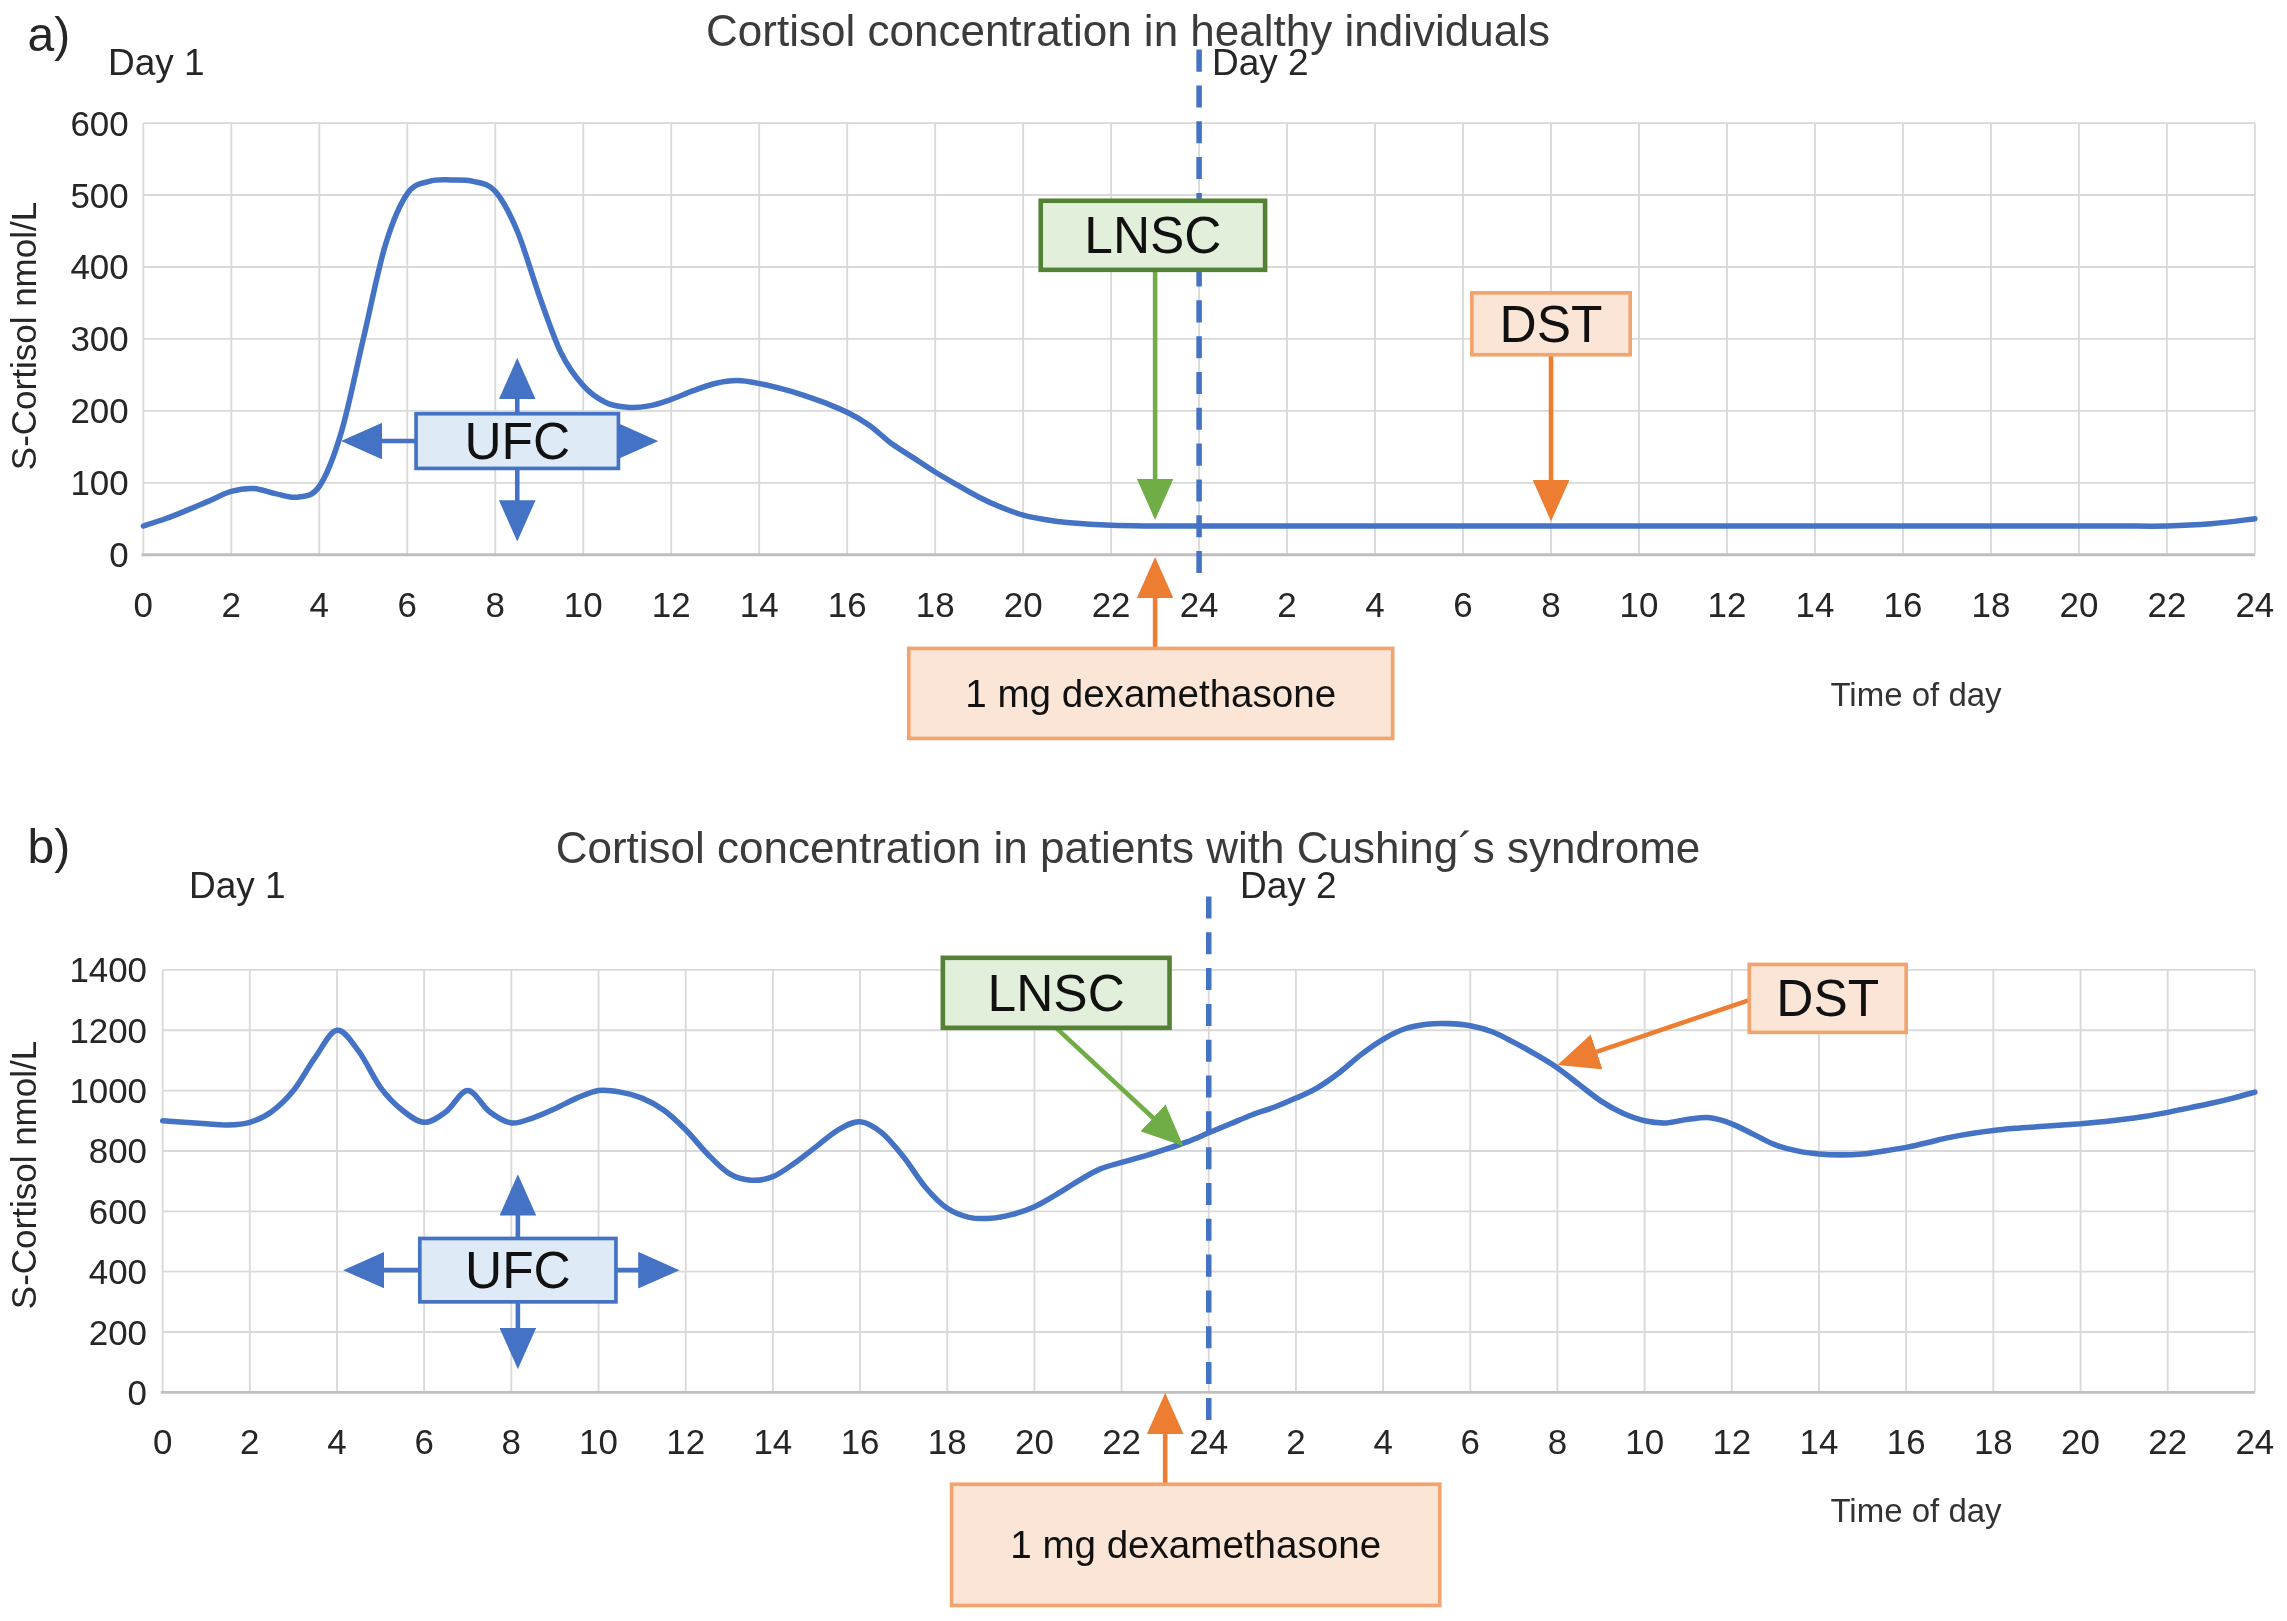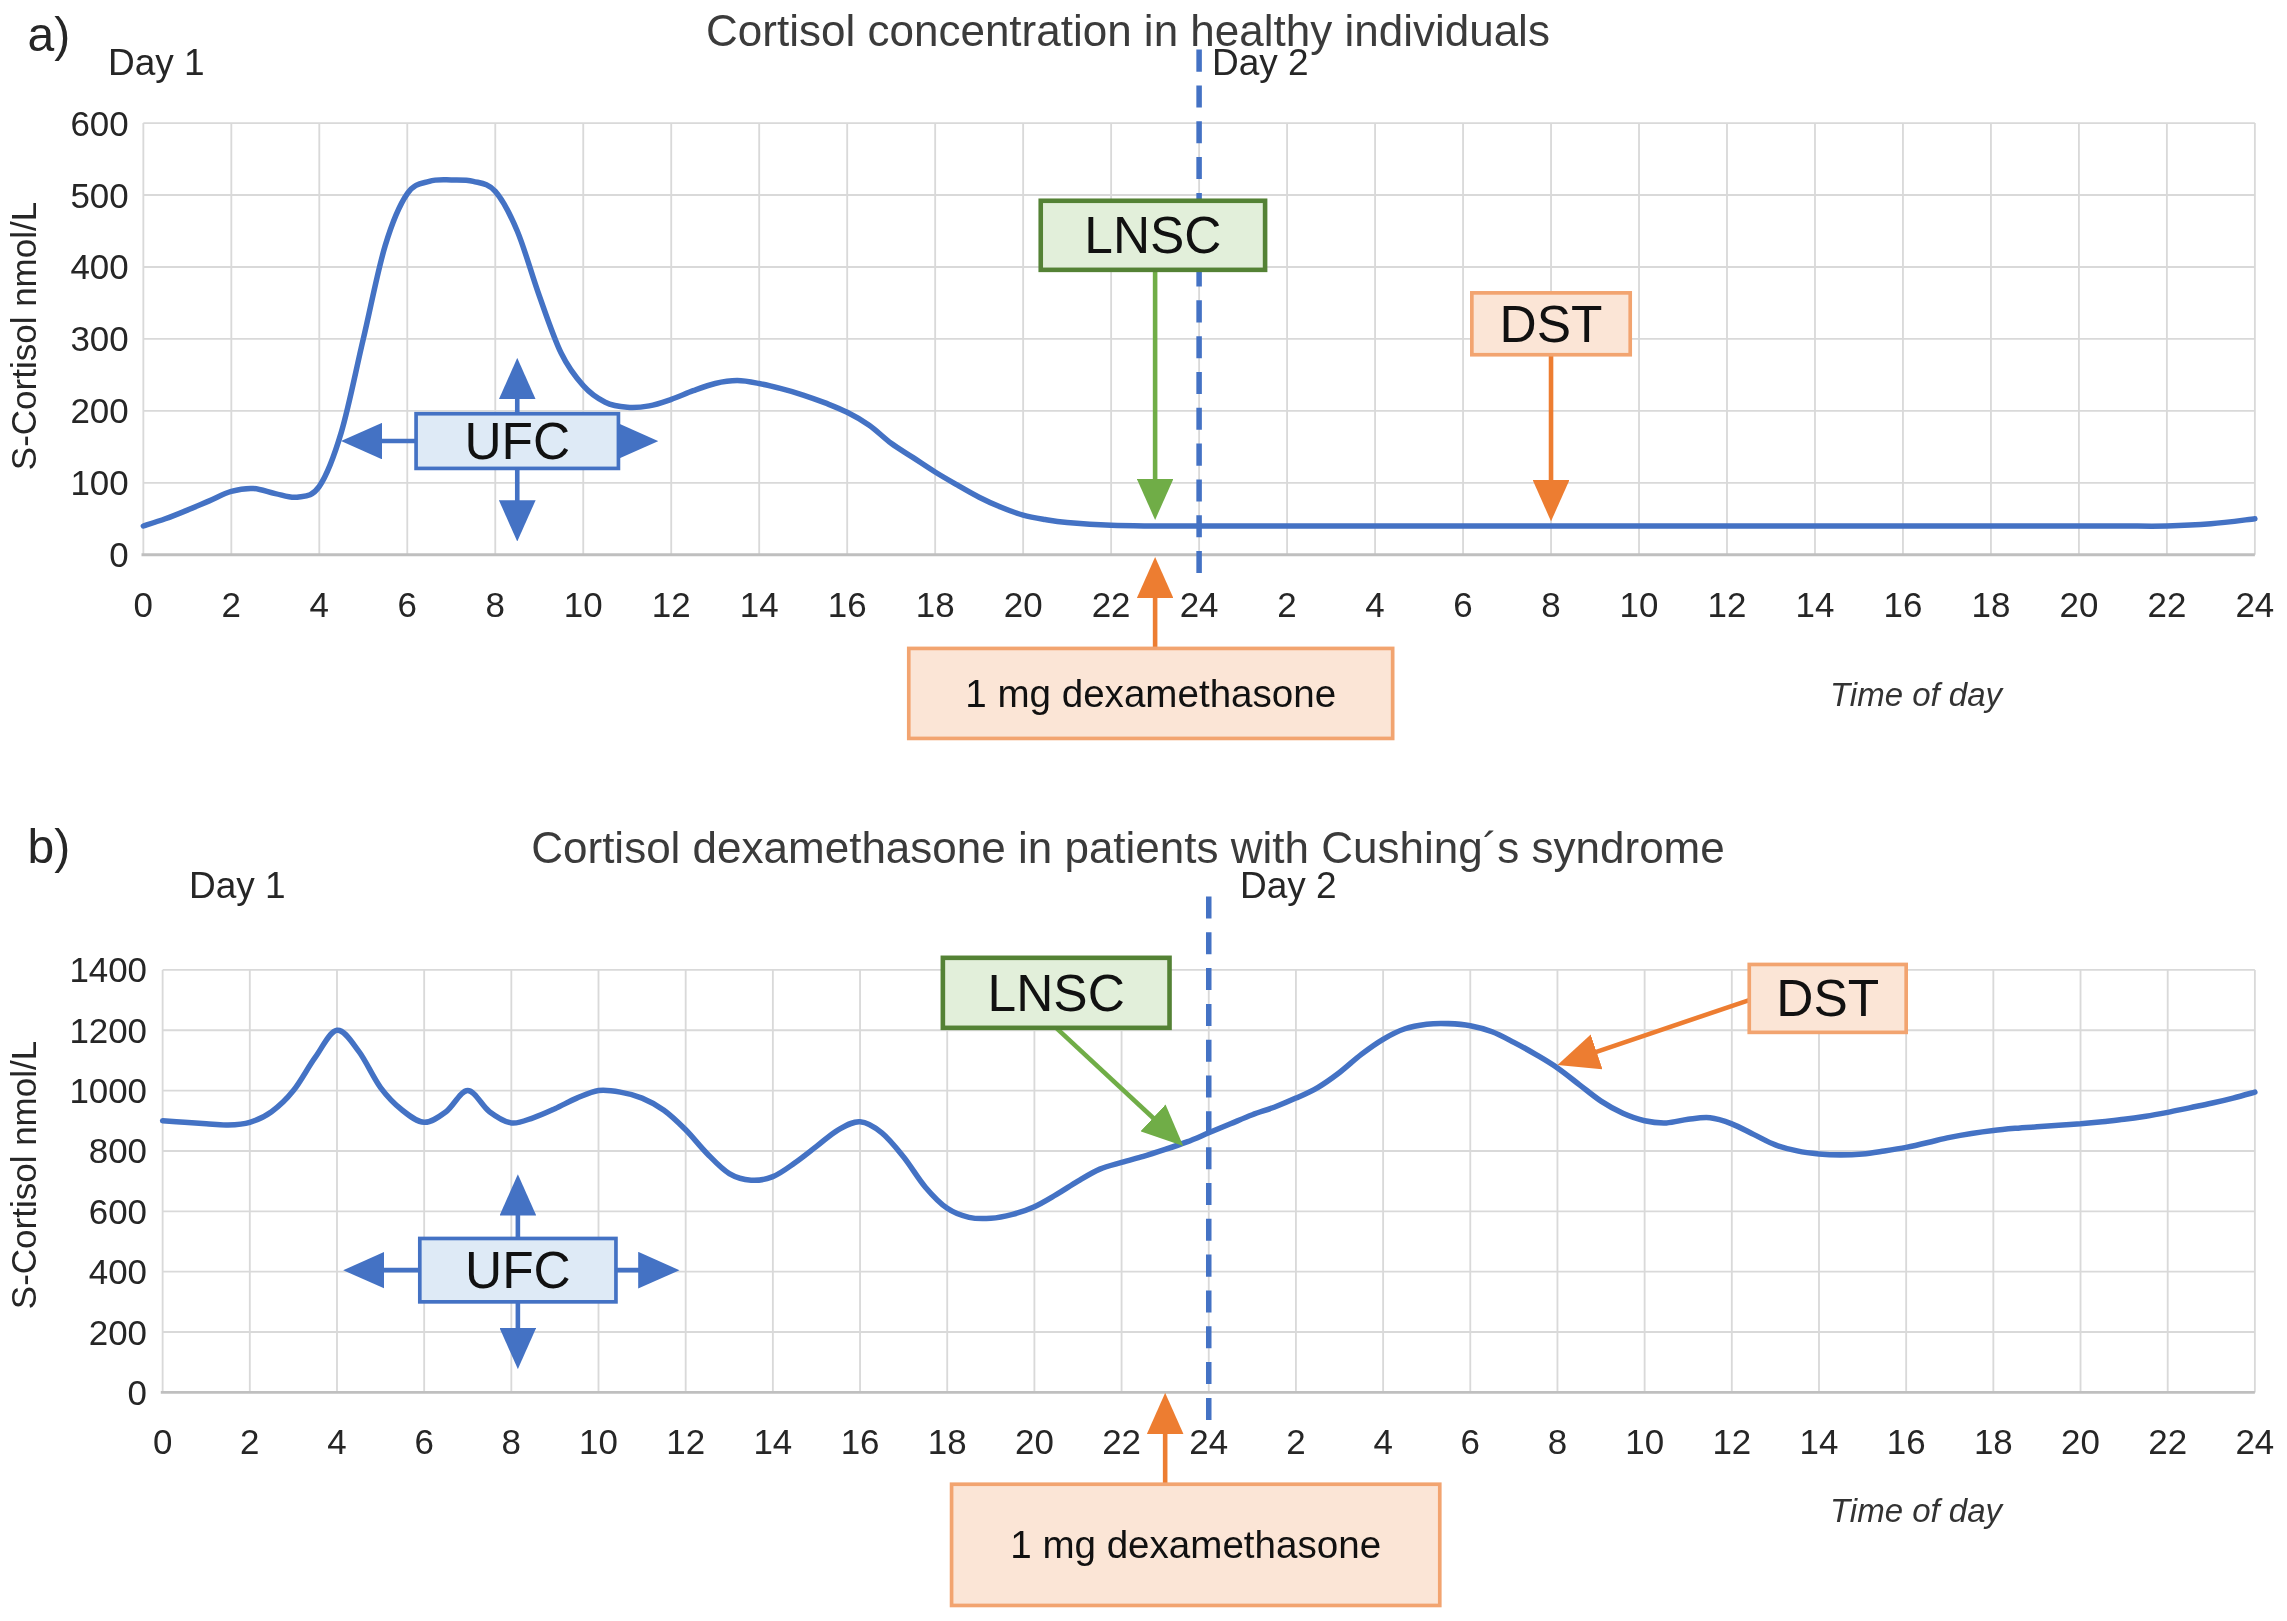--- a/index.html
+++ b/index.html
@@ -4,21 +4,21 @@
 <style>
   html,body{margin:0;padding:0;background:#fff;}
   #stage{position:relative;width:2288px;height:1622px;background:#ffffff;overflow:hidden;
          font-family:"Liberation Sans", sans-serif;}
   svg{position:absolute;left:0;top:0;}
   .abs{position:absolute;white-space:nowrap;}
   .panel-letter{font-size:48px;color:#262626;}
   .chart-title{left:0;width:2256px;text-align:center;font-size:44px;color:#3b3b3b;}
   .day-label{font-size:37px;color:#262626;}
   .ylab{width:588px;text-align:center;transform:rotate(-90deg);font-size:35px;color:#262626;}
-  .tod{font-size:33px;color:#333333;transform:translate(-50%,-50%);font-style:italic;}
+  .tod{font-size:33px;color:#333333;transform:translate(-50%,-50%);}
   
   .p0-letter{left:27.5px;top:7.3px;}
   .p0-title{top:5.5px;}
   .p0-day1{left:108px;top:42px;}
   .p0-day2{left:1212px;top:42px;}
   .p0-ylab{left:-270px;top:316px;}
   .p0-tod{left:1916px;top:695px;}
   
   .p1-letter{left:27.5px;top:819px;}
   .p1-title{top:823px;}
@@ -219,19 +219,19 @@
     </svg>
 
   <span class="abs panel-letter p0-letter">a)</span>
   <span class="abs chart-title p0-title">Cortisol concentration in healthy individuals</span>
   <span class="abs day-label p0-day1">Day 1</span>
   <span class="abs day-label p0-day2">Day 2</span>
   <span class="abs ylab p0-ylab">S-Cortisol nmol/L</span>
   <span class="abs tod p0-tod">Time of day</span>
 
   <span class="abs panel-letter p1-letter">b)</span>
-  <span class="abs chart-title p1-title">Cortisol dexamethasone in patients with Cushing´s syndrome</span>
+  <span class="abs chart-title p1-title">Cortisol concentration in patients with Cushing´s syndrome</span>
   <span class="abs day-label p1-day1">Day 1</span>
   <span class="abs day-label p1-day2">Day 2</span>
   <span class="abs ylab p1-ylab">S-Cortisol nmol/L</span>
   <span class="abs tod p1-tod">Time of day</span>
 </div>
 
 
 </body></html>

